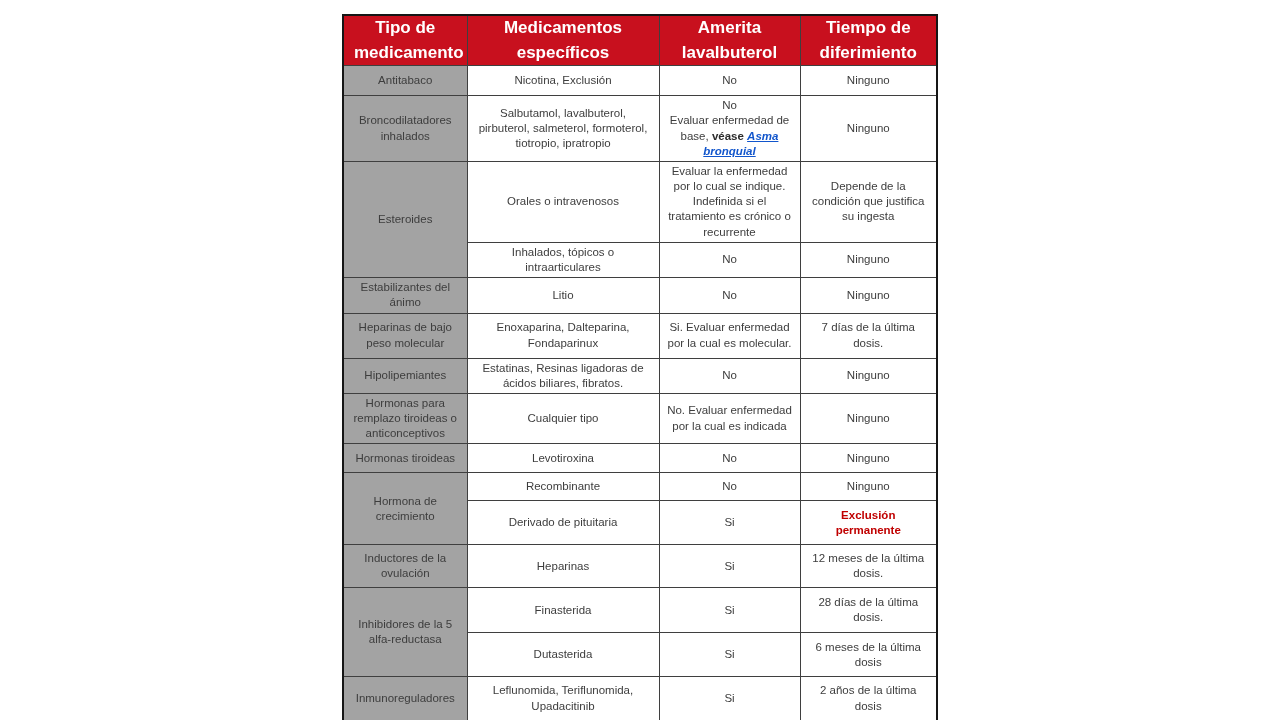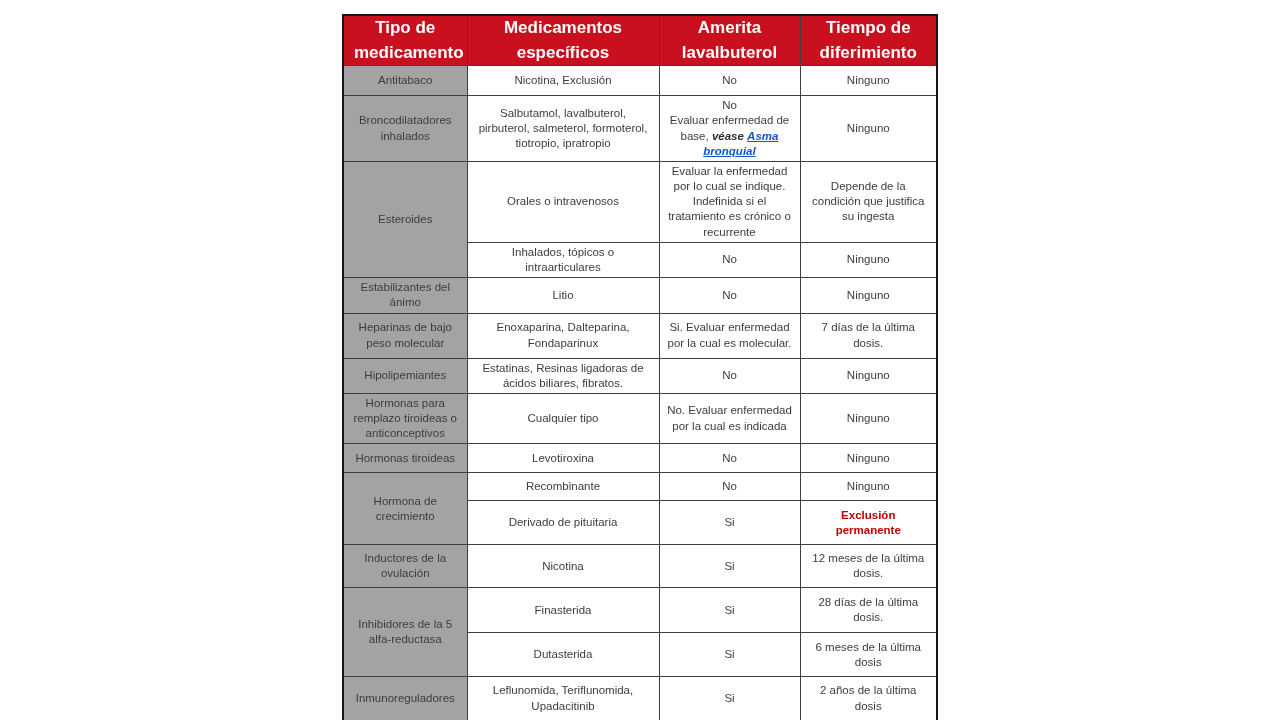--- a/index.html
+++ b/index.html
@@ -33,21 +33,21 @@
     background:#c8101e;
     color:#ffffff;
     font-weight:bold;
     font-size:17px;
     line-height:1.45;
     height:49px;
     padding:0 10px;
   }
   td.tipo{background:#a3a3a3;}
   td.v-top{vertical-align:top;padding-top:5px;}
-  .vease{font-weight:bold;font-style:italic;color:#2b2b2b;text-align:right;}
+  .vease{font-weight:bold;color:#2b2b2b;text-align:right;}
   a.asma-link{
     font-weight:bold;font-style:italic;
     color:#1155cc;text-decoration:underline;cursor:pointer;
   }
   .alert-text{
     color:#c00000;font-weight:bold;
     display:inline-block;max-width:100px;
   }
 </style>
 </head>
@@ -133,21 +133,21 @@
         <td>No</td>
         <td class="v-top">Ninguno</td>
       </tr>
       <tr style="height:44px;">
         <td>Derivado de pituitaria</td>
         <td>Si</td>
         <td><span class="alert-text">Exclusión permanente</span></td>
       </tr>
       <tr style="height:43px;">
         <td class="tipo">Inductores de la ovulación</td>
-        <td>Nicotina</td>
+        <td>Heparinas</td>
         <td>Si</td>
         <td>12 meses de la última dosis.</td>
       </tr>
       <tr style="height:45px;">
         <td class="tipo" rowspan="2">Inhibidores de la 5 alfa-reductasa</td>
         <td>Finasterida</td>
         <td>Si</td>
         <td>28 días de la última dosis.</td>
       </tr>
       <tr style="height:44px;">

